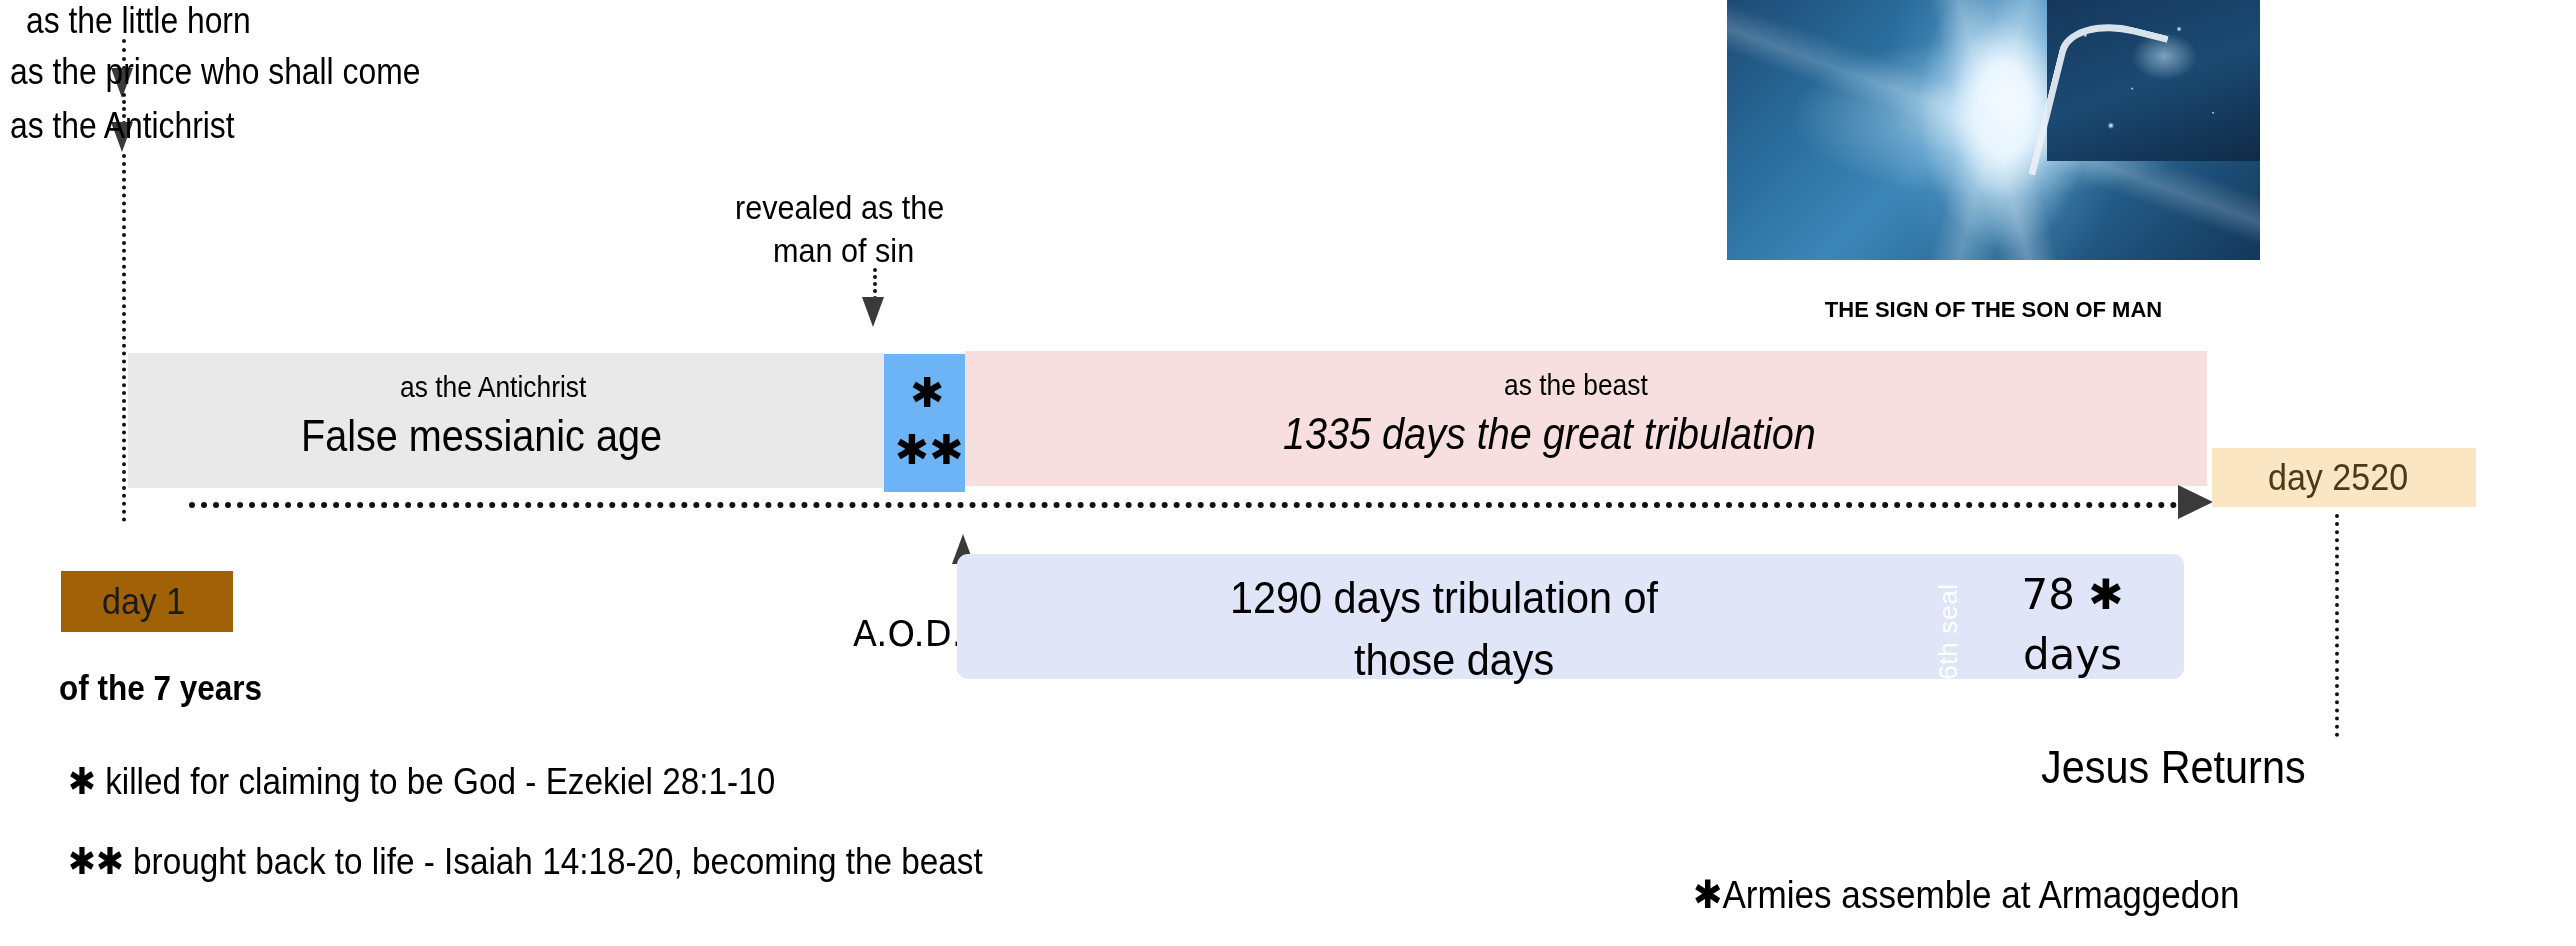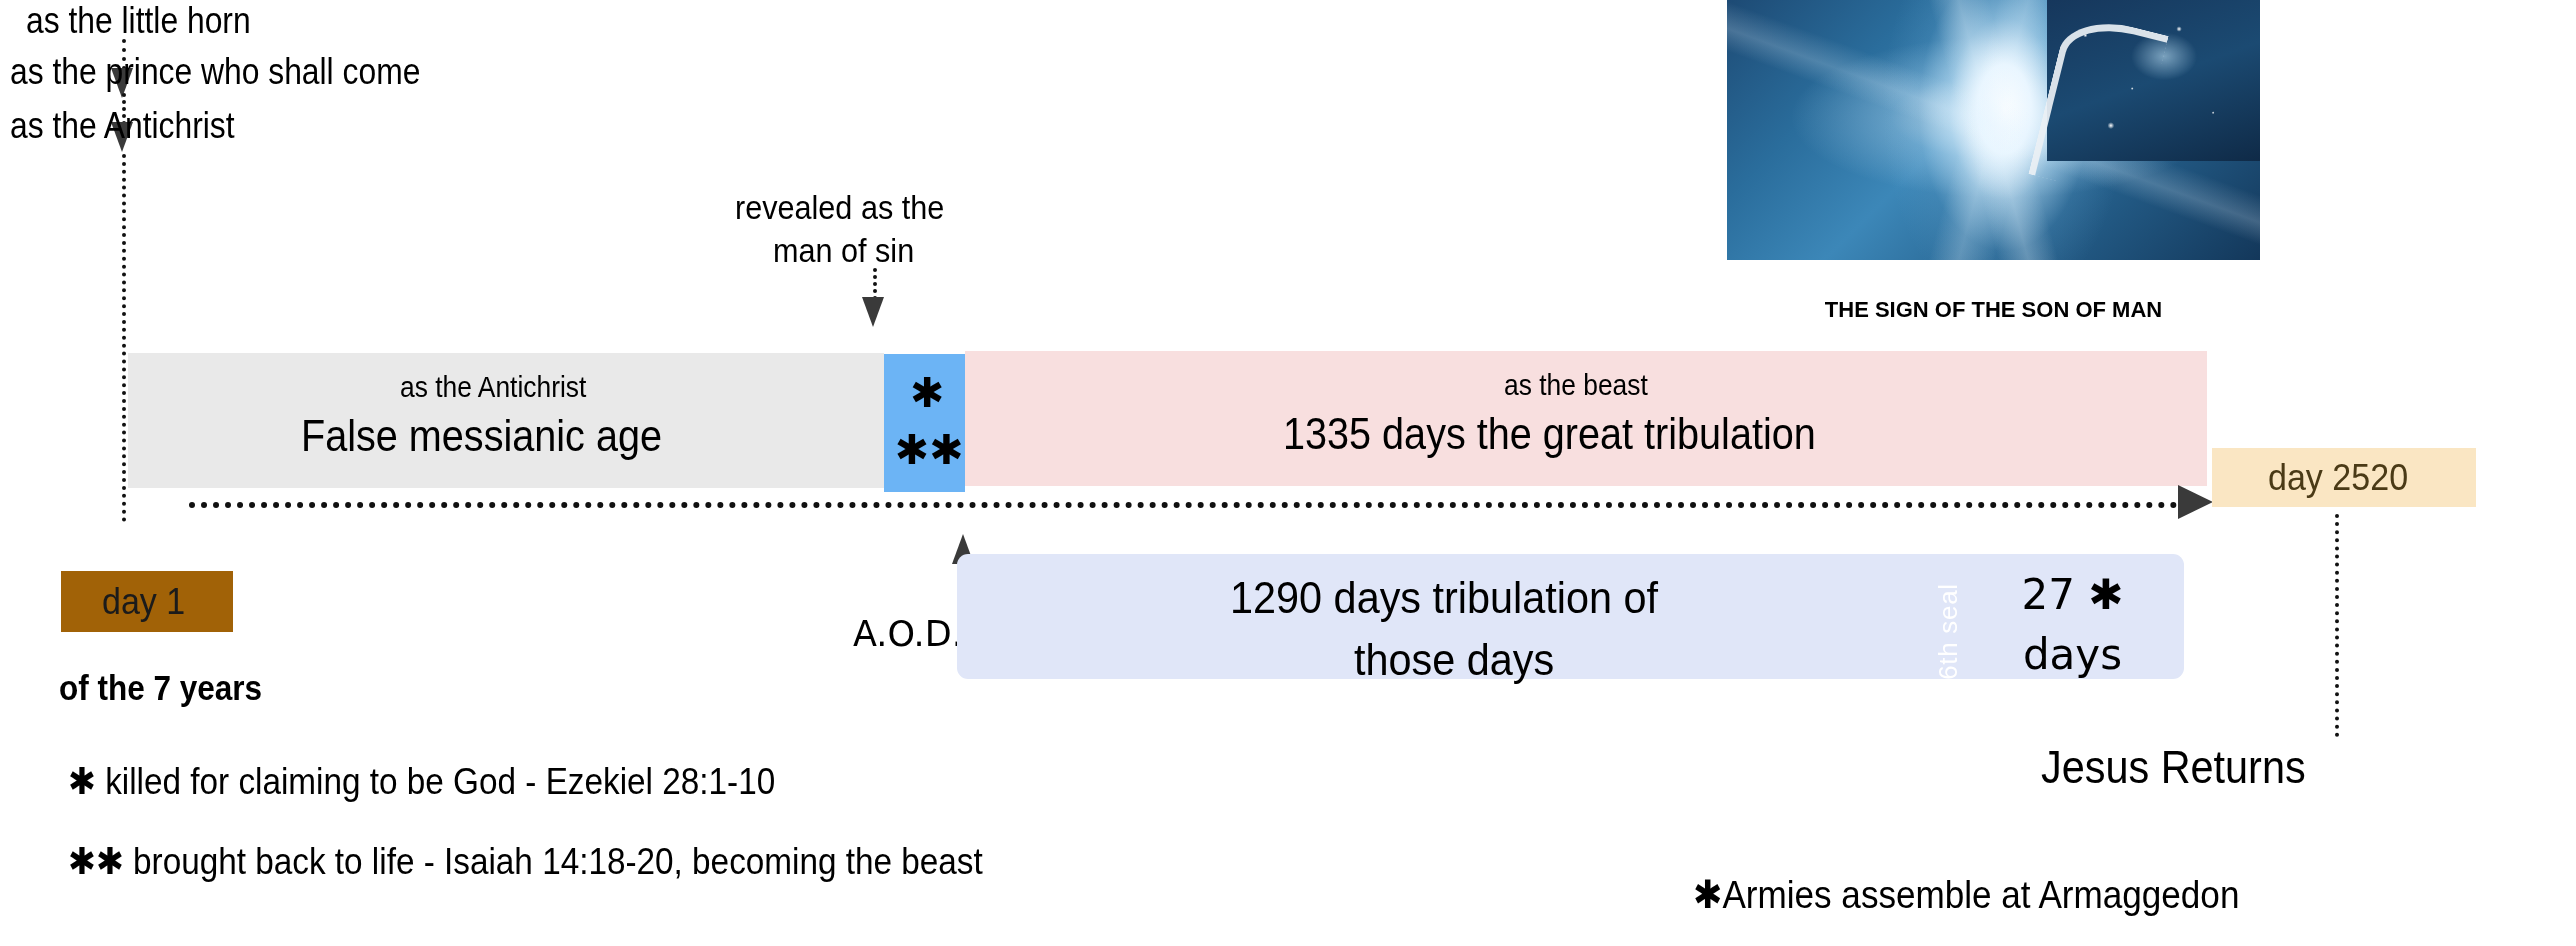--- a/index.html
+++ b/index.html
@@ -172,21 +172,21 @@
 
 <div class="bar bar-blue-star" style="left:884px;top:354px;width:81px;height:138px;">
   <div class="star1" style="left:26px;top:19px;">✱</div>
   <div class="star2" style="left:10.8px;top:76px;">✱✱</div>
 </div>
 
 <div class="bar bar-pink" style="left:965px;top:351px;width:1242px;height:135px;">
   <div class="bar-top-label" style="top:17px;">
     <span class="sq" style="transform:scaleX(0.88);">as the beast</span>
   </div>
-  <div class="bar-main-label" style="top:57px;">
+  <div class="bar-main-label" style="top:57px;font-style:italic;">
     <span class="sq" style="transform:scaleX(0.88);">1335 days the great tribulation</span>
   </div>
 </div>
 
 <div class="hdots" style="left:189px;top:502px;width:2001px;"></div>
 <div class="arrowright" style="left:2178px;top:485px;"></div>
 
 <div class="badge" style="left:2212px;top:448px;width:264px;height:59px;">
   <span class="sq" style="transform:scaleX(0.92);">day 2520</span>
 </div>
@@ -208,21 +208,21 @@
     <span class="sq" style="transform:scaleX(0.92);">1290 days tribulation of</span>
   </div>
   <div style="position:absolute;left:88px;right:304px;top:80px;text-align:center;font-size:45px;white-space:nowrap;">
     <span class="sq" style="transform:scaleX(0.92);">those days</span>
   </div>
 
   <div class="seal-tag" style="left:970px;top:0px;width:42px;height:155px;">
     <span>6th seal</span>
   </div>
 
-  <div class="dv" style="position:absolute;left:1014px;width:203px;top:16px;text-align:center;font-size:42px;white-space:nowrap;">27 ✱</div>
+  <div class="dv" style="position:absolute;left:1014px;width:203px;top:16px;text-align:center;font-size:42px;white-space:nowrap;">78 ✱</div>
   <div class="dv" style="position:absolute;left:1014px;width:203px;top:76px;text-align:center;font-size:42px;white-space:nowrap;">days</div>
 </div>
 
 <div class="abs plain" style="left:68px;top:760px;font-size:37px;">
   <span class="sq" style="transform:scaleX(0.9);">✱  killed for claiming to be God - Ezekiel 28:1-10</span>
 </div>
 <div class="abs plain" style="left:68px;top:840px;font-size:37px;">
   <span class="sq" style="transform:scaleX(0.9);">✱✱ brought back to life - Isaiah 14:18-20, becoming the beast</span>
 </div>
 

